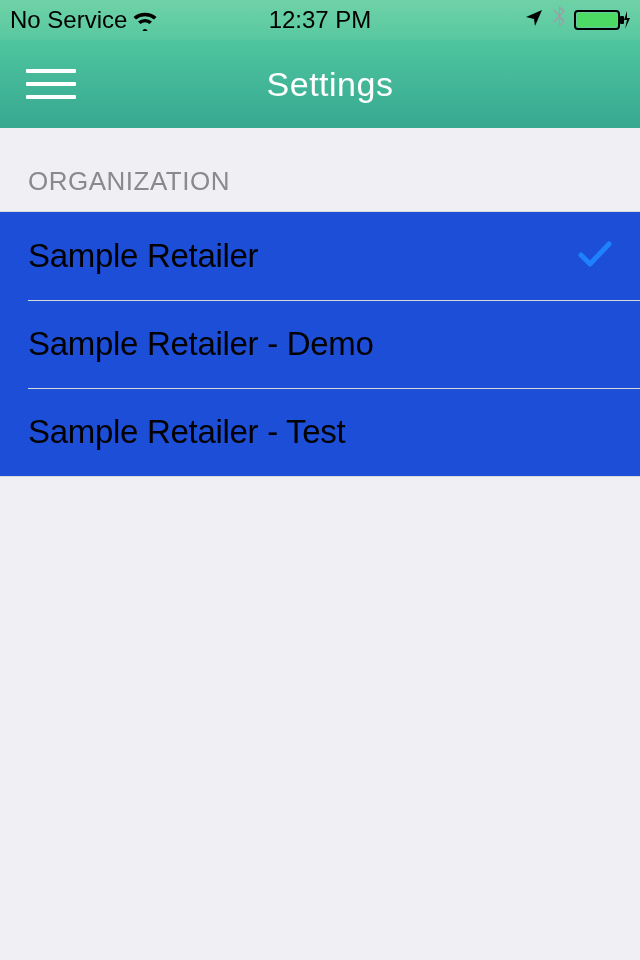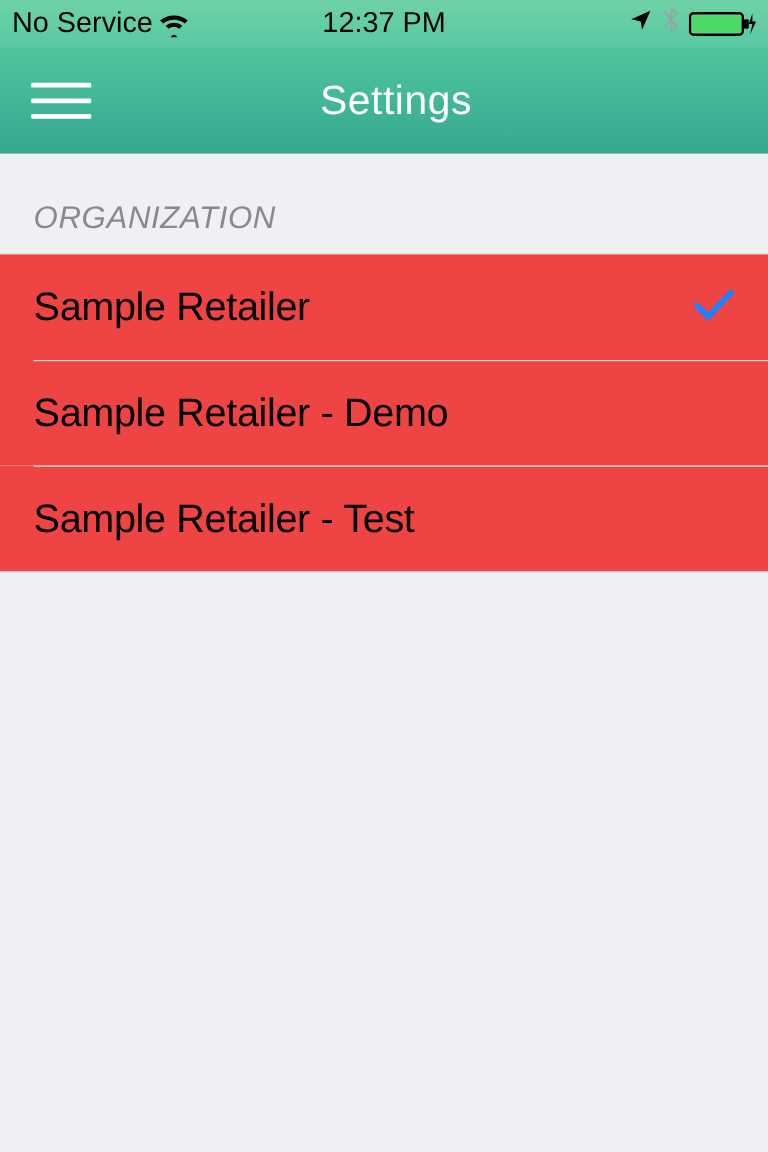--- a/index.html
+++ b/index.html
@@ -57,34 +57,33 @@
       font-size: 34px;
       font-weight: 400;
       letter-spacing: 0.5px;
     }
     .section-header {
       padding: 38px 28px 14px 28px;
       color: #8a8a8e;
       font-size: 26px;
       font-weight: 400;
       letter-spacing: 0.5px;
-      font-style: italic;
     }
     .list {
       background: #fff;
       border-top: 1px solid #d9d9dd;
       border-bottom: 1px solid #d9d9dd;
     }
     .list-item {
       display: flex;
       align-items: center;
       justify-content: space-between;
       padding: 0 28px;
       height: 88px;
-      background: #ef4444;
+      background: #1d4ed8;
       position: relative;
     }
     .list-item + .list-item::before {
       content: "";
       position: absolute;
       top: 0;
       left: 28px;
       right: 0;
       height: 1px;
       background: #d9d9dd;

